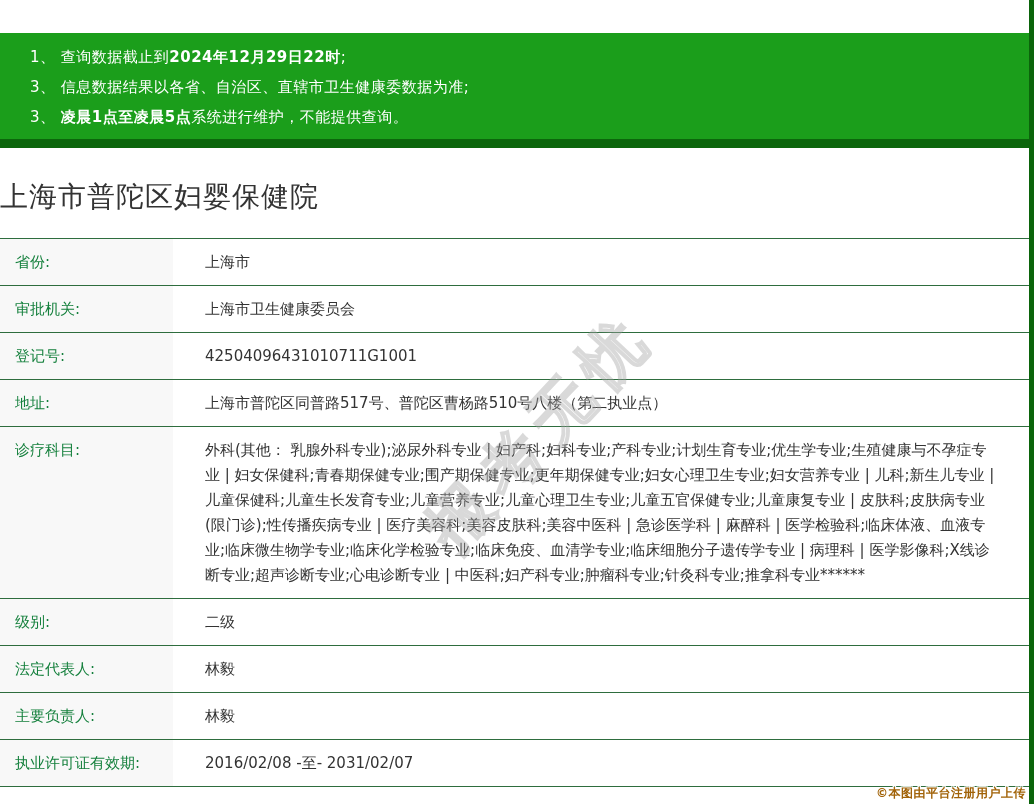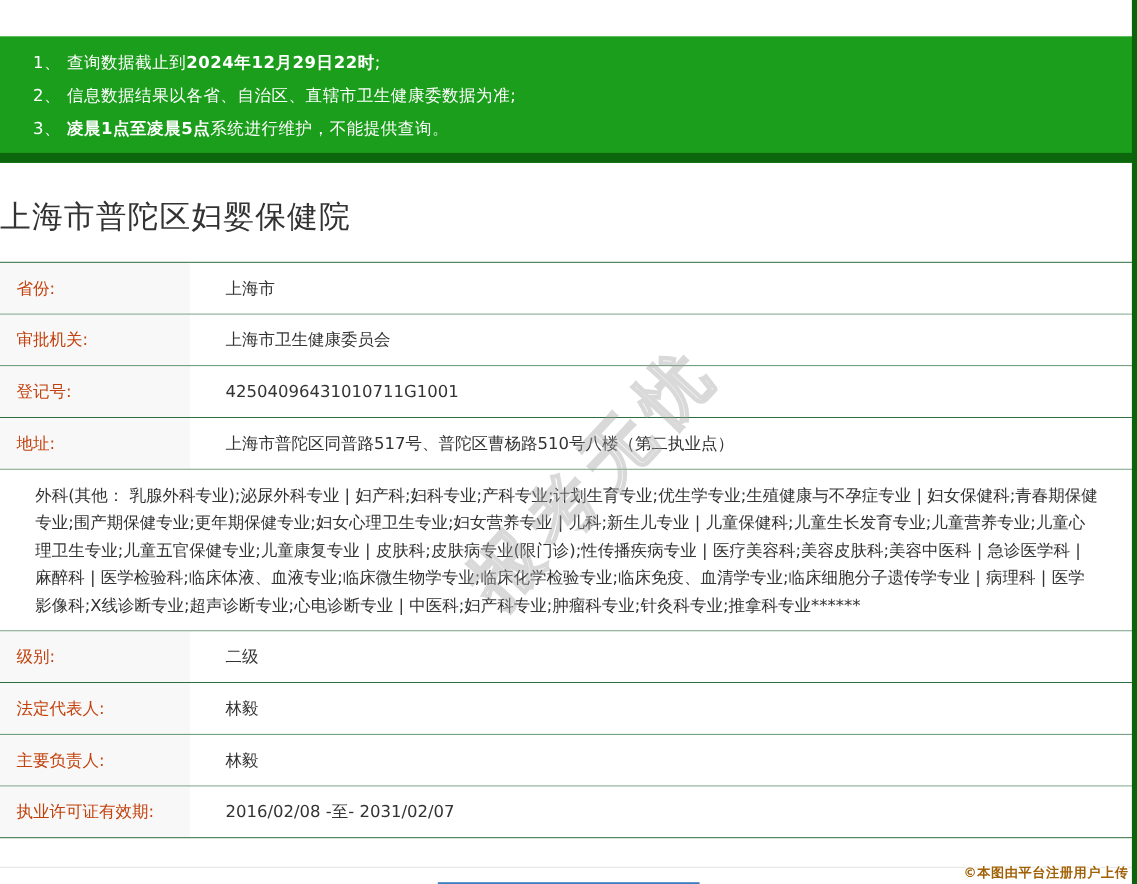--- a/index.html
+++ b/index.html
@@ -26,21 +26,21 @@
   
   .title {
     text-align:left; font-size:28px; color:#333; font-weight:500;
     margin:30px 0 22px 0; letter-spacing:1px;
   }
   
   .info-table { border-top:1px solid #2e6d3e; margin-right:5px; }
   .row { display:flex; border-bottom:1px solid #2e6d3e; }
   .row .label {
     width:173px; min-width:173px; background:#f8f8f8;
-    padding:11px 8px 10px 15px; font-size:15px; color:#c2410c; line-height:25px;
+    padding:11px 8px 10px 15px; font-size:15px; color:#15803d; line-height:25px;
   }
   .row .value {
     flex:1; background:#fff;
     padding:11px 28px 10px 32px; font-size:15px; color:#333;
     line-height:25px; word-break:break-all;
   }
   
   .footer-divider { border-top:1px solid #e6e6e6; margin:26px 5px 0 0; }
   .close-btn {
     display:block; margin:13px auto 0 auto; width:238px; height:42px;
@@ -64,21 +64,21 @@
     pointer-events:none; white-space:nowrap;
   }
 </style>
 </head>
 <body>
 
 <div class="right-edge"></div>
 
 <div class="banner">
   <div class="notice"><span>1、 查询数据截止到</span><b>2024年12月29日22时</b><span>;</span></div>
-  <div class="notice"><span>2、 信息数据结果以各省、自治区、直辖市卫生健康委数据为准;</span><b></b><span></span></div>
+  <div class="notice"><span>3、 信息数据结果以各省、自治区、直辖市卫生健康委数据为准;</span><b></b><span></span></div>
   <div class="notice"><span>3、 </span><b>凌晨1点至凌晨5点</b><span>系统进行维护，不能提供查询。</span></div>
 </div>
 
 <h1 class="title">上海市普陀区妇婴保健院</h1>
 
 <div class="info-table">
   <div class="row">
     <div class="label">省份:</div>
     <div class="value">上海市</div>
   </div>
@@ -88,20 +88,21 @@
   </div>
   <div class="row">
     <div class="label">登记号:</div>
     <div class="value">42504096431010711G1001</div>
   </div>
   <div class="row">
     <div class="label">地址:</div>
     <div class="value">上海市普陀区同普路517号、普陀区曹杨路510号八楼（第二执业点）</div>
   </div>
   <div class="row">
+    <div class="label">诊疗科目:</div>
     <div class="value">外科(其他： 乳腺外科专业);泌尿外科专业 | 妇产科;妇科专业;产科专业;计划生育专业;优生学专业;生殖健康与不孕症专业 | 妇女保健科;青春期保健专业;围产期保健专业;更年期保健专业;妇女心理卫生专业;妇女营养专业 | 儿科;新生儿专业 | 儿童保健科;儿童生长发育专业;儿童营养专业;儿童心理卫生专业;儿童五官保健专业;儿童康复专业 | 皮肤科;皮肤病专业(限门诊);性传播疾病专业 | 医疗美容科;美容皮肤科;美容中医科 | 急诊医学科 | 麻醉科 | 医学检验科;临床体液、血液专业;临床微生物学专业;临床化学检验专业;临床免疫、血清学专业;临床细胞分子遗传学专业 | 病理科 | 医学影像科;X线诊断专业;超声诊断专业;心电诊断专业 | 中医科;妇产科专业;肿瘤科专业;针灸科专业;推拿科专业******</div>
   </div>
   <div class="row">
     <div class="label">级别:</div>
     <div class="value">二级</div>
   </div>
   <div class="row">
     <div class="label">法定代表人:</div>
     <div class="value">林毅</div>
   </div>

